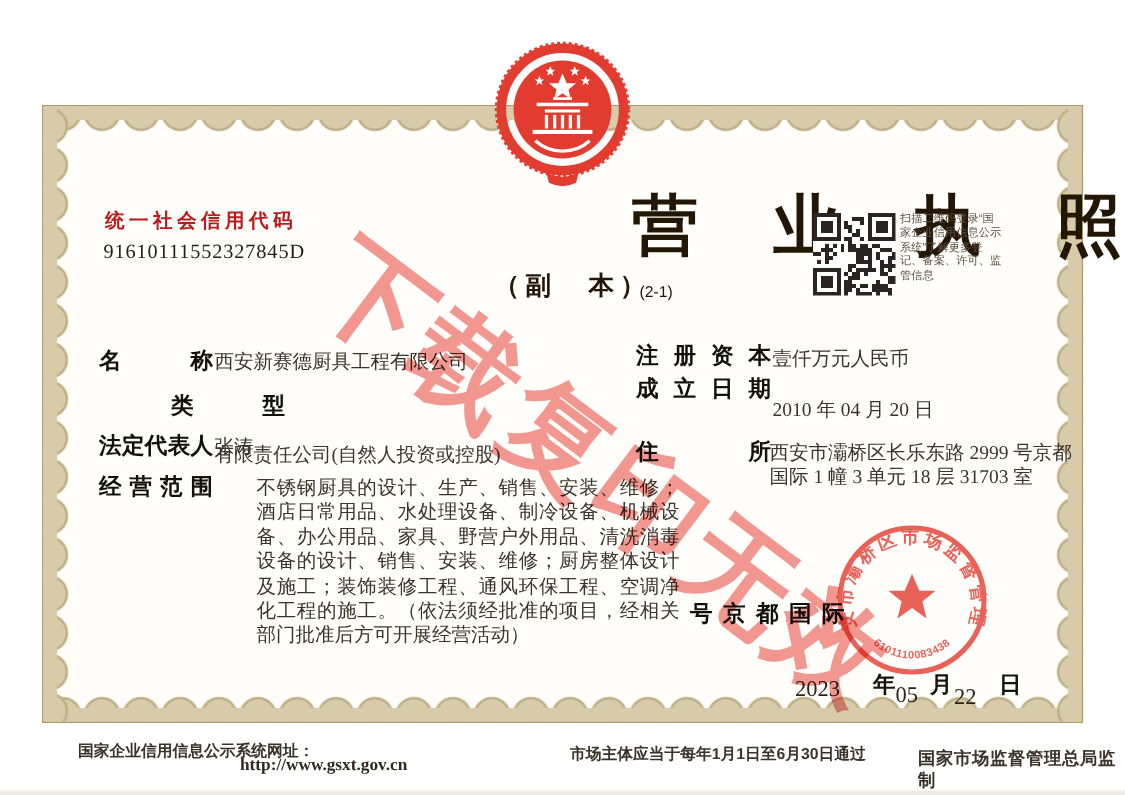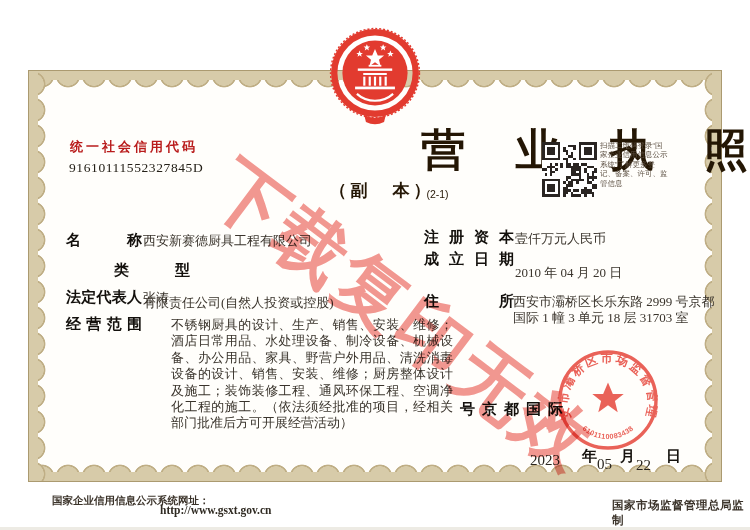--- a/index.html
+++ b/index.html
@@ -310,15 +310,16 @@
       <textPath href="#sealArcBottom" startOffset="50%" text-anchor="middle">6101110083438</textPath>
     </text>
   </svg>
 </div>
 
 <div class="abs watermark">下载复印无效</div>
 
 <div class="abs footer-item f-left1">国家企业信用信息公示系统网址：</div>
 <div class="abs footer-item f-left2">http://www.gsxt.gov.cn</div>
 <div class="abs footer-item f-mid">
+  <div>市场主体应当于每年1月1日至6月30日通过</div>
 </div>
 <div class="abs footer-item f-right">国家市场监督管理总局监制</div>
 <div class="abs scan-edge"></div>
 
 </body></html>

